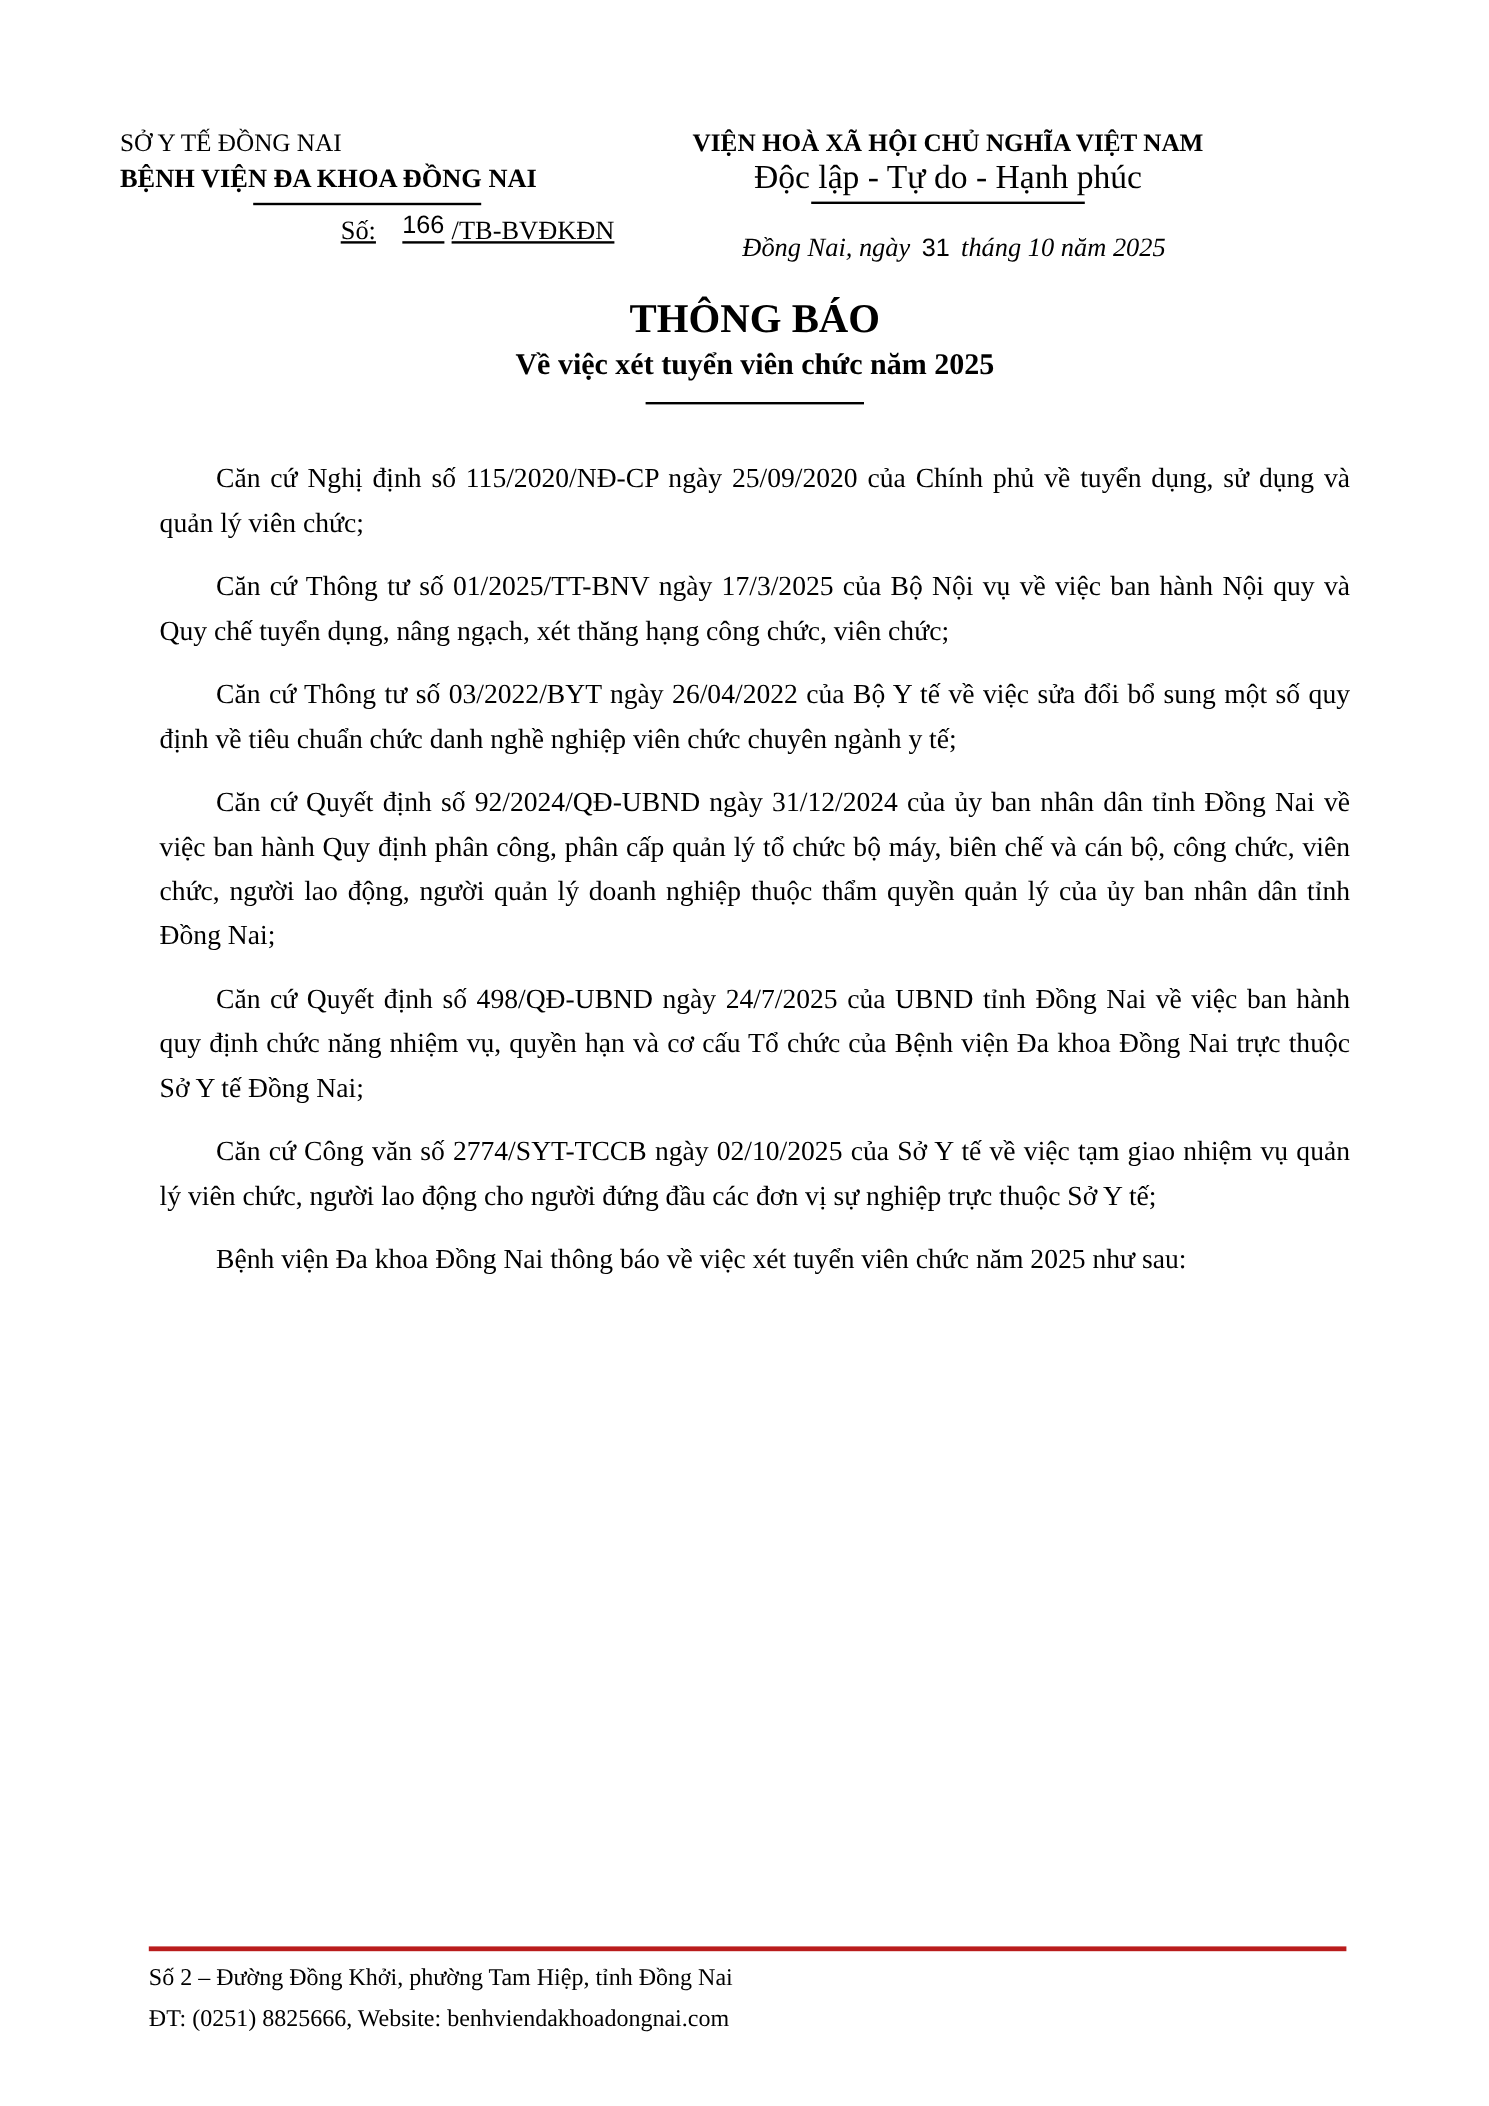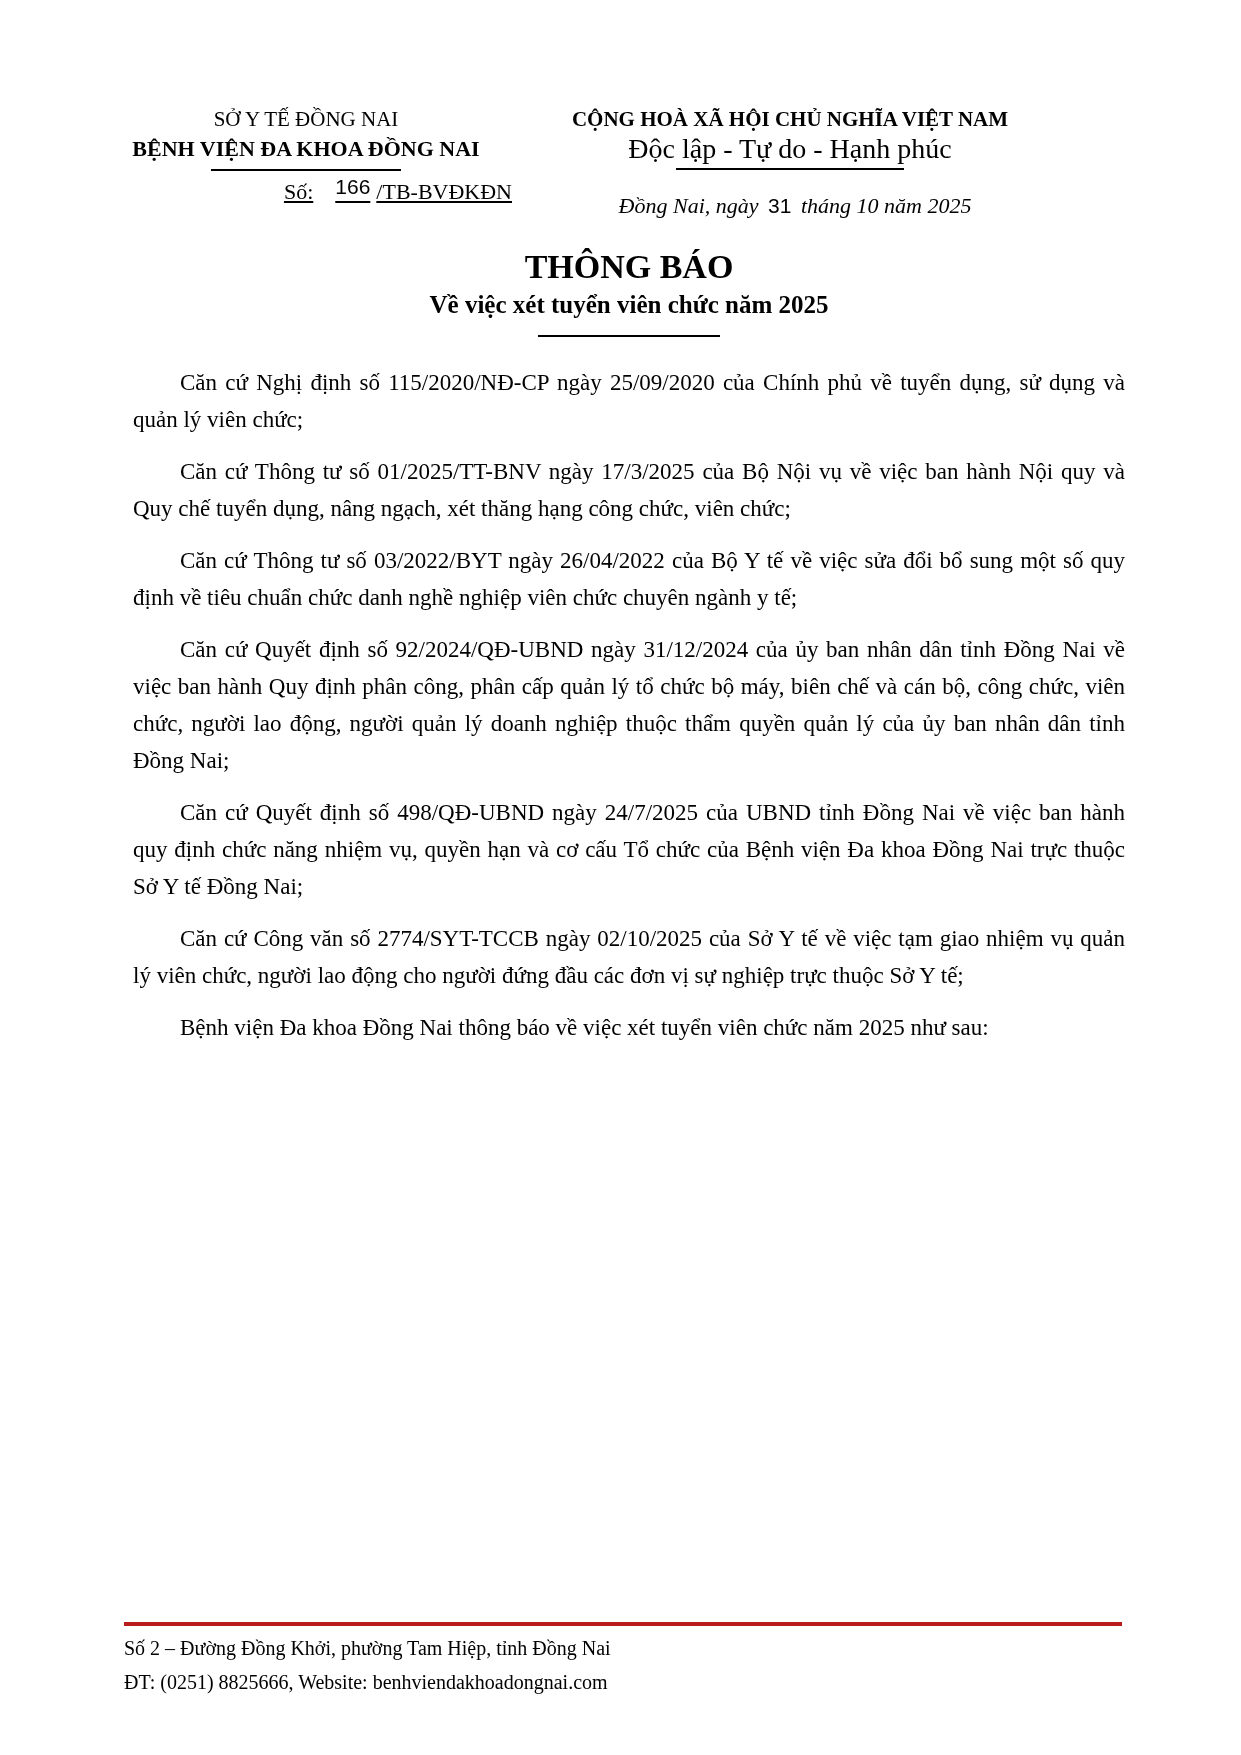--- a/index.html
+++ b/index.html
@@ -8,21 +8,21 @@
     width:1241px; height:1755px;
     background:#ffffff;
     color:#000;
     font-family:"Liberation Serif","DejaVu Serif",serif;
     overflow:hidden;
   }
 
   
   .org-block {
     position:absolute; left:100px; top:104px; width:412px;
-    text-align:center; line-height:30px;
+    text-align:left; line-height:30px;
   }
   .org-parent { font-size:21px; }
   .org-name   { font-size:22px; font-weight:bold; }
   .org-rule   { width:190px; margin:5px auto 0; border-top:2px solid #000; height:0; }
 
   .national-block {
     position:absolute; left:534px; top:104px; width:512px;
     text-align:center; line-height:30px;
   }
   .national-line1 { font-size:21px; font-weight:bold; }
@@ -54,21 +54,21 @@
   }
   .title-main { font-size:34px; font-weight:bold; }
   .title-sub  { font-size:25px; font-weight:bold; }
   .title-rule { width:182px; margin:11px auto 0; border-top:2px solid #000; height:0; }
 
   
   .body-text {
     position:absolute; left:133px; top:364px; width:992px;
     font-size:23px; line-height:37px; text-align:justify;
   }
-  .body-text p { margin:0 0 15px 0; text-indent:47px; }
+  .body-text p { margin:16px 0 15px 0; text-indent:47px; }
 
   
   .footer {
     position:absolute; left:124px; top:1622px; width:998px;
     border-top:4px solid #b91c1c;
     padding-top:5px;
     font-size:20px; line-height:34px;
     text-align:left;
   }
 </style>
@@ -77,21 +77,21 @@
 
 <div class="page">
 
   <div class="org-block">
     <div class="org-parent">SỞ Y TẾ ĐỒNG NAI</div>
     <div class="org-name">BỆNH VIỆN ĐA KHOA ĐỒNG NAI</div>
     <div class="org-rule"></div>
   </div>
 
   <div class="national-block">
-    <div class="national-line1">CỘNG HOÀ XÃ HỘI CHỦ NGHĨA VIỆT NAM</div>
+    <div class="national-line1">VIỆN HOÀ XÃ HỘI CHỦ NGHĨA VIỆT NAM</div>
     <div class="national-line2">Độc lập - Tự do - Hạnh phúc</div>
     <div class="national-rule"></div>
   </div>
 
   <div class="doc-number">
     <span>Số:</span><span class="filled-number">166</span><span>/TB-BVĐKĐN</span>
   </div>
 
   <div class="dateline">
     <span>Đồng Nai, ngày</span>

